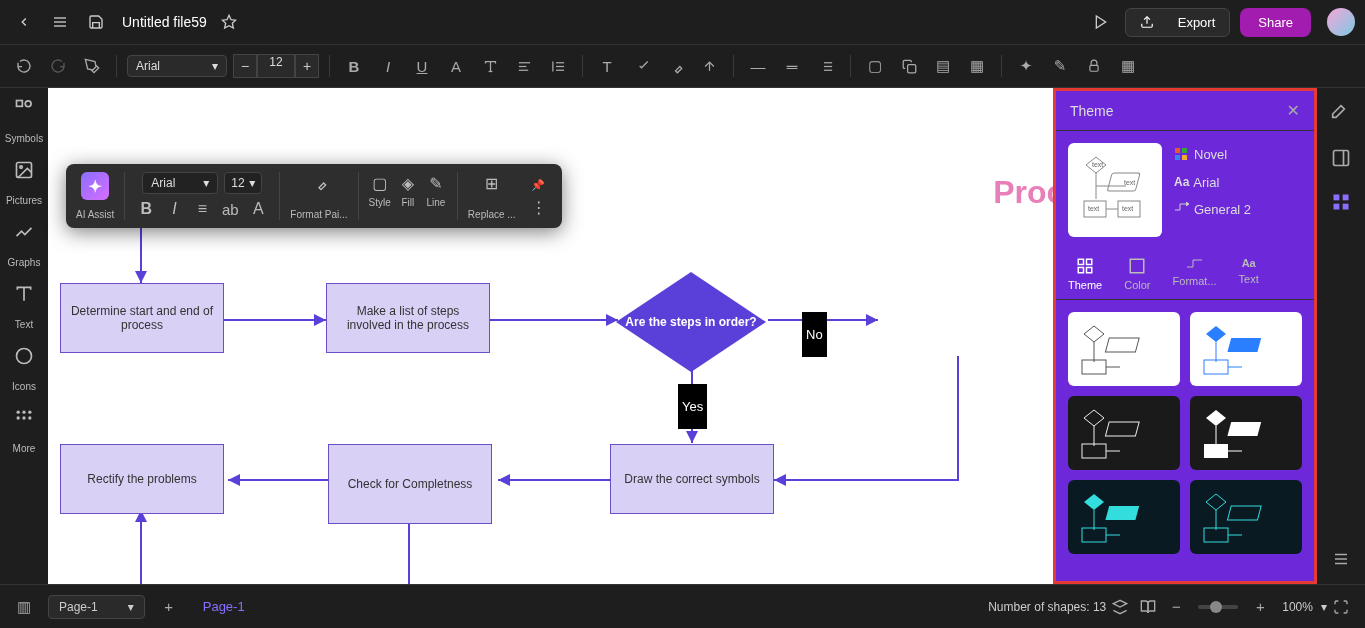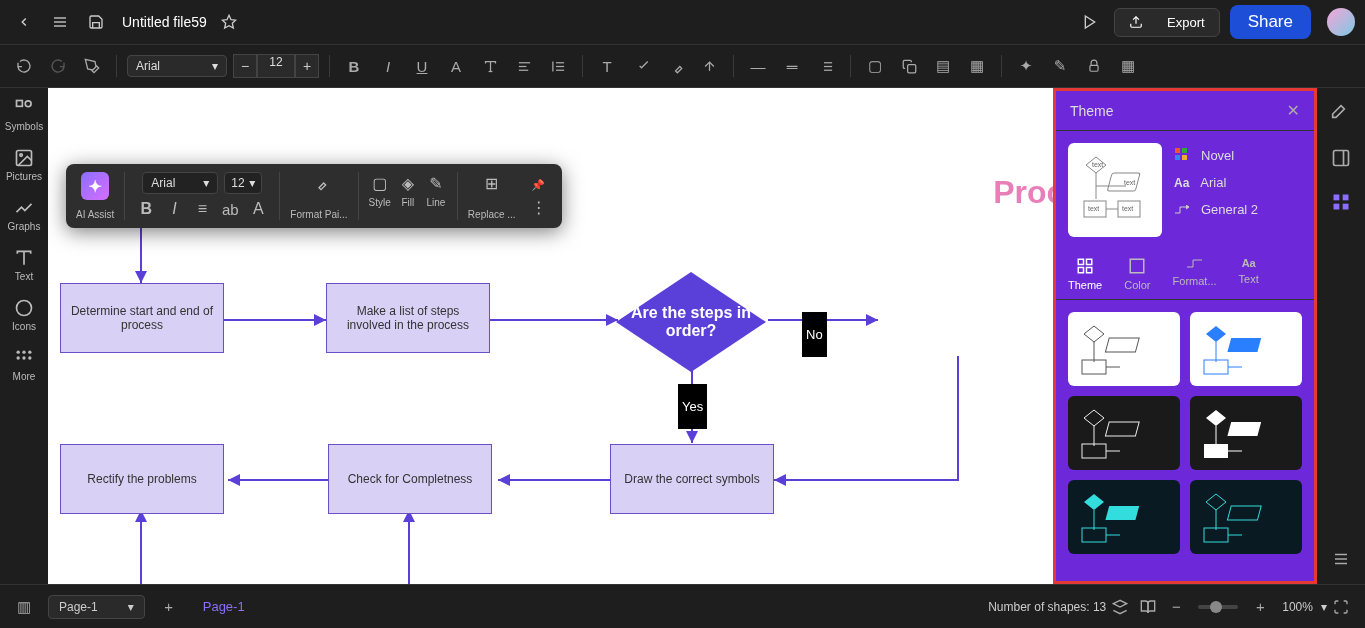--- a/index.html
+++ b/index.html
@@ -2,43 +2,43 @@
 <html><head>
 <meta charset="utf-8">
 <style>
 *{margin:0;padding:0;box-sizing:border-box;font-family:Arial,sans-serif}
 body{background:#1e1e1e;width:1365px;height:628px;overflow:hidden;color:#ccc;position:relative}
 .topbar{height:44px;background:#1e1e1e;display:flex;align-items:center;padding:0 10px;gap:8px}
 .icon-btn{width:28px;height:28px;display:flex;align-items:center;justify-content:center;color:#ccc;cursor:pointer;border-radius:4px}
 .file-title{color:#fff;font-size:14px;font-weight:500;margin-left:4px}
 .topbar-right{margin-left:auto;display:flex;align-items:center;gap:10px}
 .btn-outline{background:#2a2a2a;border:1px solid #444;color:#fff;padding:6px 14px;border-radius:6px;font-size:13px;display:flex;align-items:center;gap:24px;cursor:pointer}
-.btn-share{background:#1d4ed8;color:#fff;padding:7px 18px;border-radius:8px;font-size:17px;cursor:pointer;border:none}
+.btn-share{background:#a21caf;color:#fff;padding:7px 18px;border-radius:8px;font-size:13px;cursor:pointer;border:none}
 .avatar{width:28px;height:28px;border-radius:50%;background:linear-gradient(135deg,#f5a6d8,#7ec8e3);margin-left:6px}
 .toolbar{height:44px;background:#1e1e1e;border-top:1px solid #333;border-bottom:1px solid #333;display:flex;align-items:center;padding:0 10px;gap:6px}
 .toolbar .sep{width:1px;height:22px;background:#3a3a3a;margin:0 4px}
 .font-select{background:#2a2a2a;border:1px solid #444;color:#ddd;padding:3px 8px;border-radius:4px;font-size:12px;width:100px;display:flex;justify-content:space-between;align-items:center}
 .size-group{display:flex;align-items:center;gap:0}
 .size-btn{width:24px;height:24px;background:#2a2a2a;border:1px solid #444;color:#ccc;display:flex;align-items:center;justify-content:center;font-size:14px;cursor:pointer}
 .size-input{width:38px;height:24px;background:#2a2a2a;border:1px solid #444;color:#ddd;text-align:center;font-size:12px}
 .tb-icon{width:28px;height:28px;display:flex;align-items:center;justify-content:center;color:#aaa;cursor:pointer;font-size:15px;border-radius:3px}
 .main{display:flex;height:496px}
 .leftbar{width:48px;background:#1e1e1e;display:flex;flex-direction:column;align-items:center;padding-top:10px;gap:16px}
-.lb-item{display:flex;flex-direction:column;align-items:center;gap:3px;cursor:pointer;color:#bbb}
+.lb-item{display:flex;flex-direction:column;align-items:center;gap:15px;cursor:pointer;color:#bbb}
 .lb-item span{font-size:10px}
 .canvas-area{flex:1;background:#3a3a3a;padding:0;position:relative;overflow:hidden}
 .canvas{background:#fff;margin:0;height:100%;position:relative}
 .right-panel{width:264px;background:#6d28d9;border:3px solid #e53935;position:absolute;right:48px;top:88px;bottom:44px;display:flex;flex-direction:column}
 .rp-header{display:flex;align-items:center;justify-content:space-between;padding:10px 14px;border-bottom:1px solid #333}
 .rp-title{color:#ddd;font-size:14px}
 .rp-close{color:#aaa;cursor:pointer;font-size:16px}
 .rp-preview{display:flex;gap:12px;padding:12px}
 .rp-thumb{width:94px;height:94px;background:#fff;border-radius:6px;padding:8px;font-size:9px;color:#444;position:relative}
 .rp-info{display:flex;flex-direction:column;gap:12px;padding-top:4px}
-.rp-info-row{display:flex;align-items:center;gap:11px;color:#ddd;font-size:13px}
+.rp-info-row{display:flex;align-items:flex-start;gap:4px;color:#ddd;font-size:13px}
 .rp-tabs{display:flex;padding:8px 12px;gap:22px;border-bottom:1px solid #333}
 .rp-tab{display:flex;flex-direction:column;align-items:center;gap:4px;color:#bbb;font-size:11px;cursor:pointer}
 .rp-tab.active{color:#fff}
 .rp-grid{display:grid;grid-template-columns:1fr 1fr;gap:10px;padding:12px;overflow-y:auto}
 .rp-theme-card{height:74px;border-radius:6px;cursor:pointer;position:relative;padding:8px}
 .rightbar{width:48px;background:#1e1e1e;position:absolute;right:0;top:88px;bottom:44px;display:flex;flex-direction:column;align-items:center;padding-top:16px;gap:20px}
 .rightbar .rb-item{color:#aaa;cursor:pointer}
 .rightbar .rb-item.active{color:#8b6eff}
 .bottombar{height:44px;background:#1e1e1e;border-top:1px solid #333;display:flex;align-items:center;padding:0 10px;gap:10px;position:absolute;bottom:0;left:0;right:0}
 .page-select{background:#2a2a2a;border:1px solid #444;color:#ccc;padding:4px 10px;border-radius:4px;font-size:12px;display:flex;align-items:center;gap:30px}
@@ -52,21 +52,21 @@
 .ft-label{font-size:10px;color:#bbb;white-space:nowrap}
 .ft-row{display:flex;gap:6px;align-items:center}
 .ft-sep{width:1px;background:#444;align-self:stretch}
 .ft-font{background:#222;border:1px solid #444;color:#ddd;padding:3px 8px;border-radius:4px;font-size:12px;width:76px;display:flex;justify-content:space-between;align-items:center}
 .ft-size{background:#222;border:1px solid #444;color:#ddd;padding:3px 6px;border-radius:4px;font-size:12px;width:38px;display:flex;justify-content:space-between;align-items:center}
 .ft-icon{width:22px;height:22px;display:flex;align-items:center;justify-content:center;color:#bbb;cursor:pointer}
 .ai-icon{width:28px;height:28px;background:linear-gradient(135deg,#8b6eff,#d66eff);border-radius:6px;display:flex;align-items:center;justify-content:center;color:#fff;font-weight:bold}
 .canvas-title{position:absolute;right:16px;top:86px;font-size:32px;font-weight:bold;color:#e97fb8}
 .shape-rect{position:absolute;background:#d8d0f5;border:1px solid #6b4ec8;display:flex;align-items:center;justify-content:center;text-align:center;font-size:12px;color:#333;padding:6px}
 .shape-diamond{position:absolute;width:150px;height:100px}
-.diamond-text{position:absolute;top:0;left:0;width:100%;height:100%;display:flex;align-items:center;justify-content:center;text-align:center;font-size:16px;color:#fff;font-weight:bold}
+.diamond-text{position:absolute;top:0;left:0;width:100%;height:100%;display:flex;align-items:center;justify-content:center;text-align:center;font-size:12px;color:#fff;font-weight:bold}
 .arrow-label{position:absolute;background:#000;color:#fff;font-size:13px;padding:15px 4px}
 .ai-badge{position:absolute;right:14px;top:14px;width:34px;height:34px;background:linear-gradient(135deg,#6b4eff,#b84eff);border-radius:8px}
 svg.connector{position:absolute;top:0;left:0;width:100%;height:100%;pointer-events:none}
 </style>
 </head>
 <body>
 
 <div class="topbar">
   <div class="icon-btn">
       <svg width="14" height="14" viewBox="0 0 24 24" fill="none" stroke="currentColor" stroke-width="2.5">
@@ -301,21 +301,21 @@
 involved in the process</div>
       <div class="shape-diamond" style="left:568px;top:184px">
         <div style="position:absolute;left:0;top:0;width:150px;height:100px;overflow:visible"><svg width="150" height="100">
               <polygon points="75,0 150,50 75,100 0,50" fill="#5b3fd9"></polygon>
             </svg></div>
         <div class="diamond-text">Are the steps in
 order?</div>
       </div>
       <div class="shape-rect" style="left:562px;top:356px;width:164px;height:70px">Draw the
 correct symbols</div>
-      <div class="shape-rect" style="left:280px;top:356px;width:164px;height:70px">Check for
+      <div class="shape-rect" style="left:280px;top:356px;width:164px;height:80px">Check for
 Completness</div>
       <div class="shape-rect" style="left:12px;top:356px;width:164px;height:70px">Rectify the problems</div>
 
       <div class="arrow-label" style="left:754px;top:224px">No</div>
       <div class="arrow-label" style="left:630px;top:296px">Yes</div>
     </div>
   </div>
 </div>
 
 <div class="float-toolbar">

